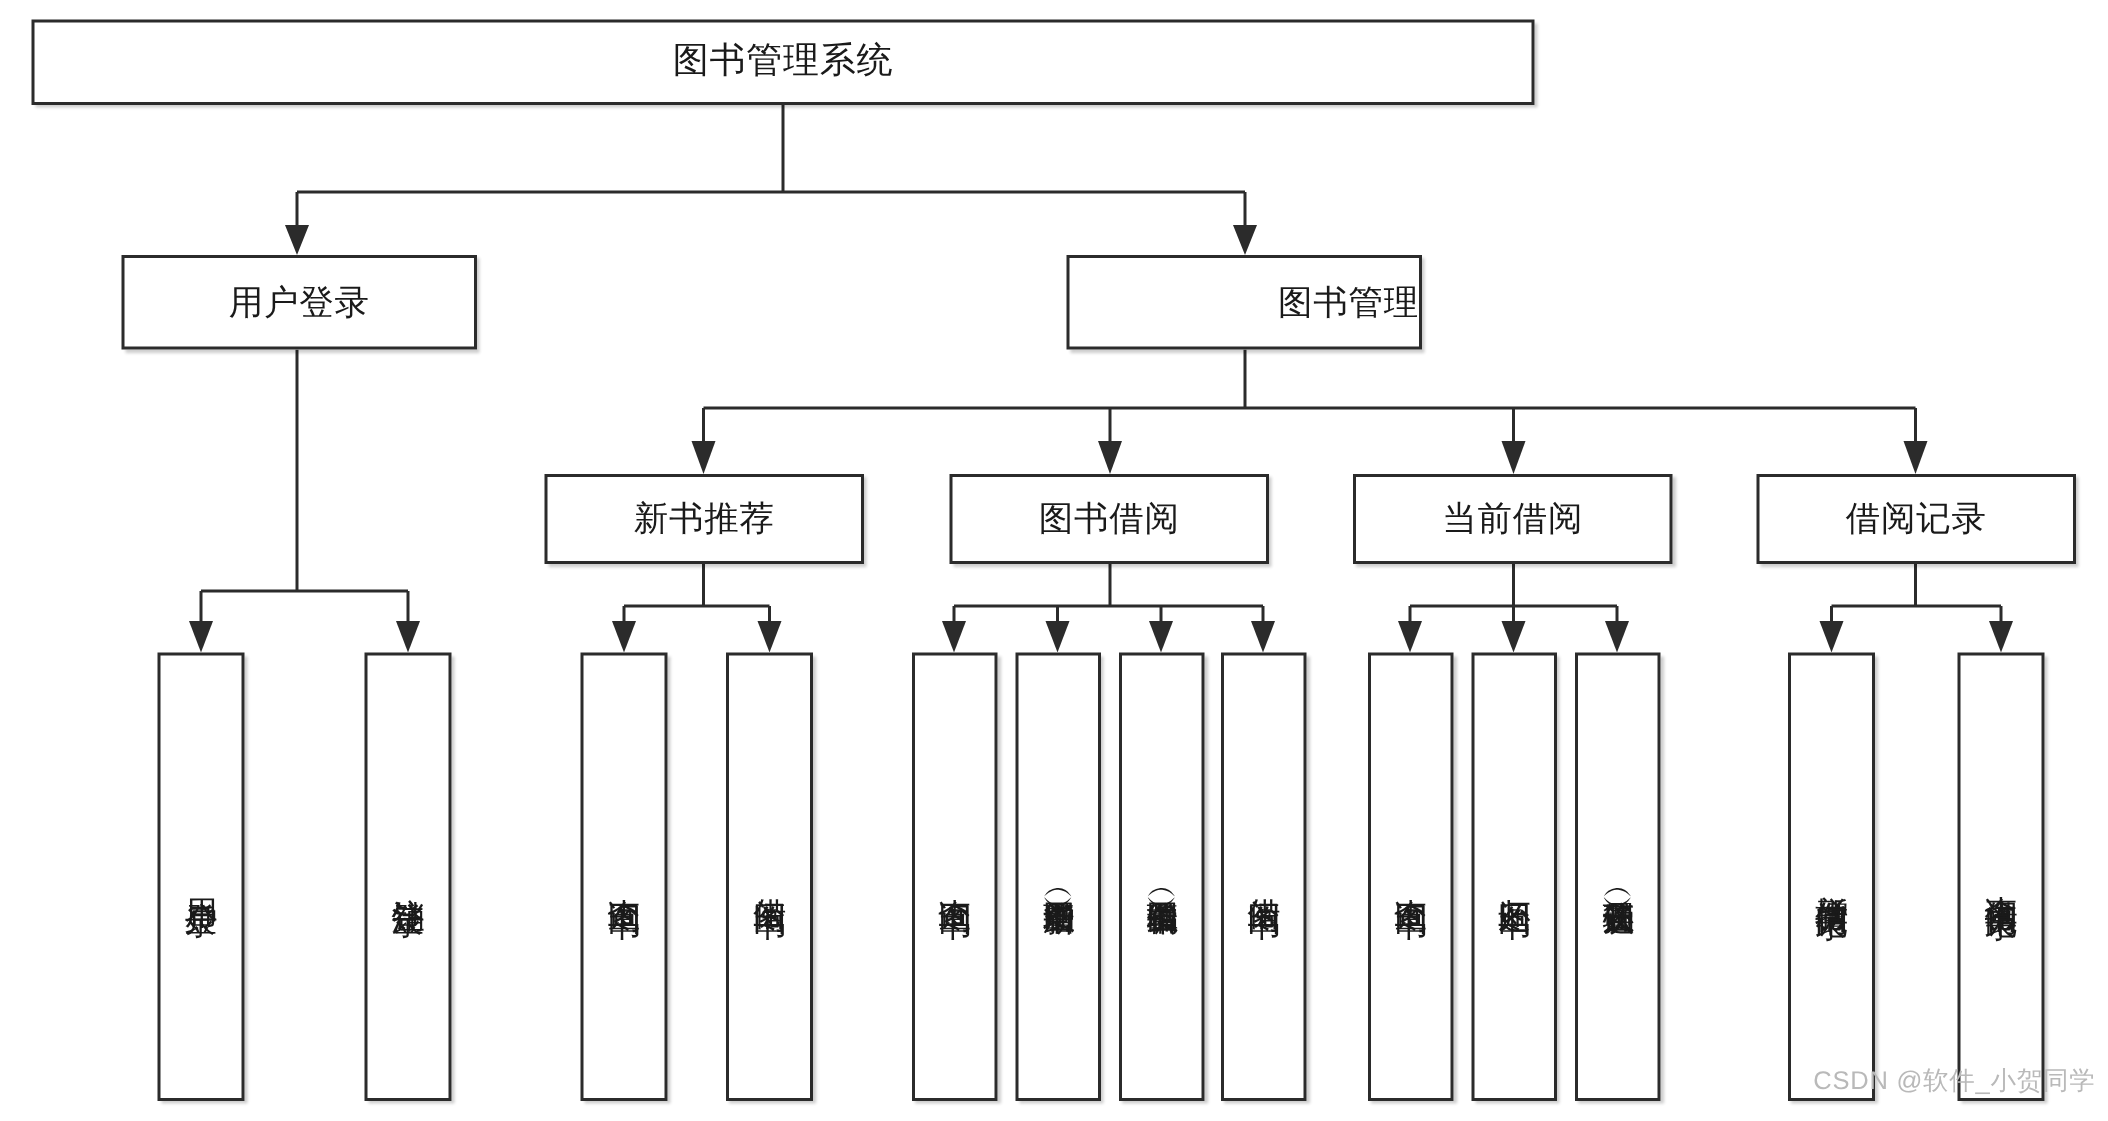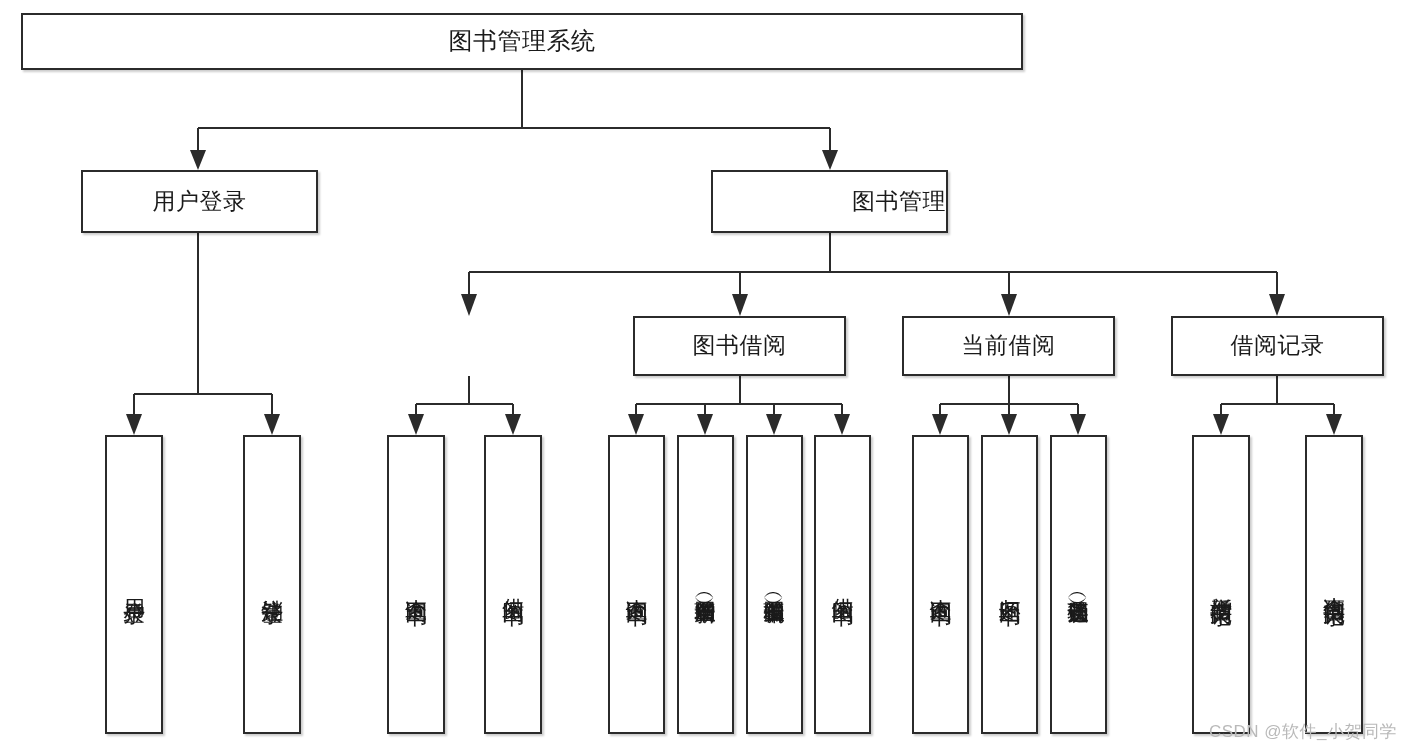--- a/index.html
+++ b/index.html
@@ -80,21 +80,21 @@
   }
   #wires polygon.arrow {
     fill: #2b2b2b;
     stroke: none;
   }
 
   
   .watermark {
     position: absolute;
     right: 8px;
-    bottom: 4px;
+    bottom: 15px;
     font-size: 17px;
     color: #b9b9b9;
     letter-spacing: 0.5px;
     white-space: nowrap;
     user-select: none;
   }
 </style>
 </head>
 <body>
 
@@ -169,20 +169,23 @@
   </div>
 
   <div class="node horiz" style="left:81px; top:170px; width:237px; height:63px;">
     <span class="label">用户登录</span>
   </div>
 
   <div class="node horiz" style="left:711px; top:170px; width:237px; height:63px;justify-content:flex-end;">
     <span class="label">图书管理</span>
   </div>
 
+  <div class="node horiz" style="left:363px; top:316px; width:213px; height:60px;">
+    <span class="label">新书推荐</span>
+  </div>
 
   <div class="node horiz" style="left:633px; top:316px; width:213px; height:60px;">
     <span class="label">图书借阅</span>
   </div>
 
   <div class="node horiz" style="left:902px; top:316px; width:213px; height:60px;">
     <span class="label">当前借阅</span>
   </div>
 
   <div class="node horiz" style="left:1171px; top:316px; width:213px; height:60px;justify-content:center;">

